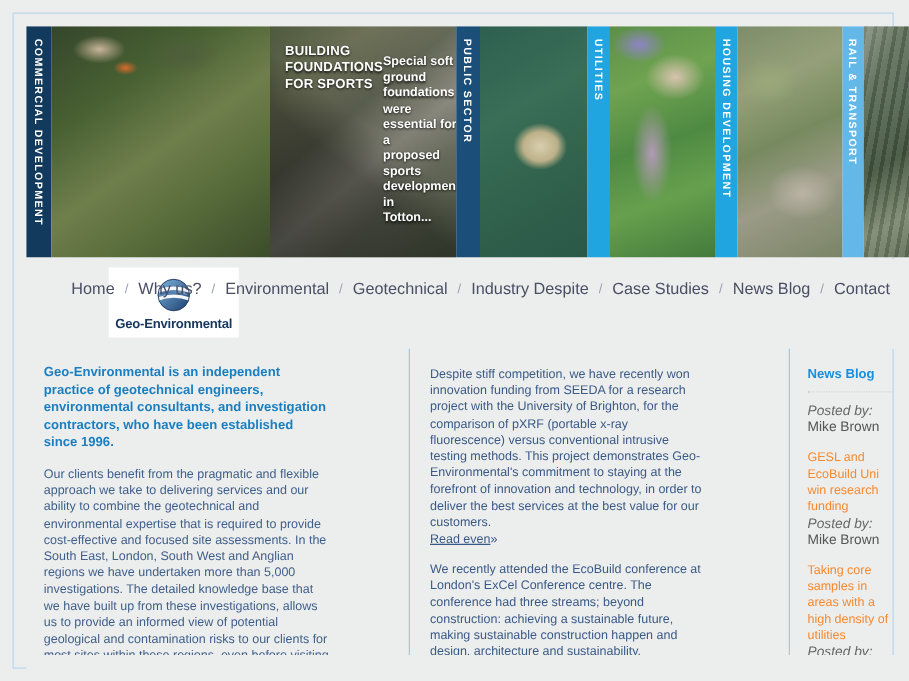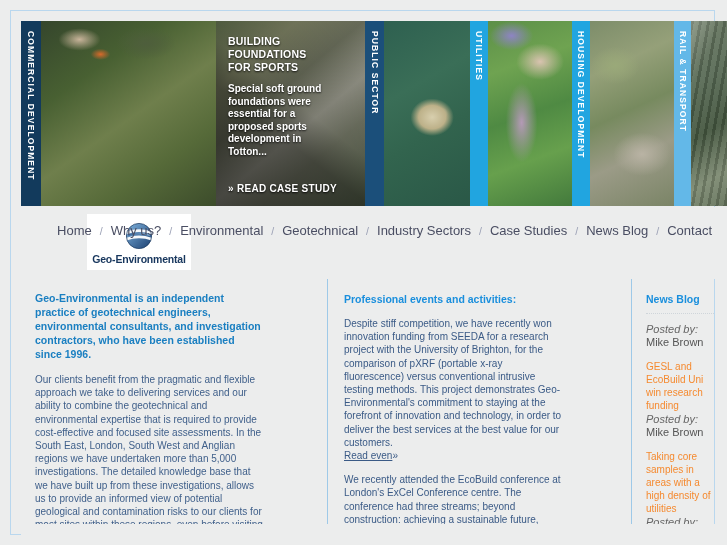--- a/index.html
+++ b/index.html
@@ -112,21 +112,21 @@
   }
 
   
   .case-overlay {
     position: absolute;
     inset: 0;
     padding: 14px 10px 12px 12px;
     box-sizing: border-box;
     color: #ffffff;
     display: flex;
-    flex-direction: column;
+    flex-direction: row;
   }
   .case-title {
     font-size: 10.5px;
     font-weight: bold;
     line-height: 13px;
     letter-spacing: 0.2px;
     text-shadow: 0 1px 2px rgba(0,0,0,0.85);
     white-space: pre-line;
   }
   .case-body {
@@ -386,40 +386,39 @@
 
     <nav class="nav">
       <a href="#">Home</a>
       <span class="sep">/</span>
       <a href="#">Why us?</a>
       <span class="sep">/</span>
       <a href="#">Environmental</a>
       <span class="sep">/</span>
       <a href="#">Geotechnical</a>
       <span class="sep">/</span>
-      <a href="#">Industry Sectors</a>
+      <a href="#">Industry Despite</a>
       <span class="sep">/</span>
       <a href="#">Case Studies</a>
       <span class="sep">/</span>
       <a href="#">News Blog</a>
       <span class="sep">/</span>
       <a href="#">Contact</a>
     </nav>
   </div>
 
   <div class="content">
 
     <div class="col-left">
       <p class="lead">Geo-Environmental is an independent practice of geotechnical engineers, environmental consultants, and investigation contractors, who have been established since 1996.</p>
       <p class="para">Our clients benefit from the pragmatic and flexible approach we take to delivering services and our ability to combine the geotechnical and environmental expertise that is required to provide cost-effective and focused site assessments. In the South East, London, South West and Anglian regions we have undertaken more than 5,000 investigations. The detailed knowledge base that we have built up from these investigations, allows us to provide an informed view of potential geological and contamination risks to our clients for most sites within these regions, even before visiting site.</p>
 
     </div>
 
     <div class="col-mid">
-      <p class="sec-head">Professional events and activities:</p>
       <p class="para">
         <span>Despite stiff competition, we have recently won innovation funding from SEEDA for a research project with the University of Brighton, for the comparison of pXRF (portable x-ray fluorescence) versus conventional intrusive testing methods. This project demonstrates Geo-Environmental's commitment to staying at the forefront of innovation and technology, in order to deliver the best services at the best value for our customers.</span><br>
         <a class="inline-link" href="#">Read even</a><span class="arrow">»</span>
       </p>
       <p class="para">We recently attended the EcoBuild conference at London's ExCel Conference centre. The conference had three streams; beyond construction: achieving a sustainable future, making sustainable construction happen and design, architecture and sustainability.</p>
 
     </div>
 
     <div class="col-right">
       <div class="news-head">News Blog</div>

